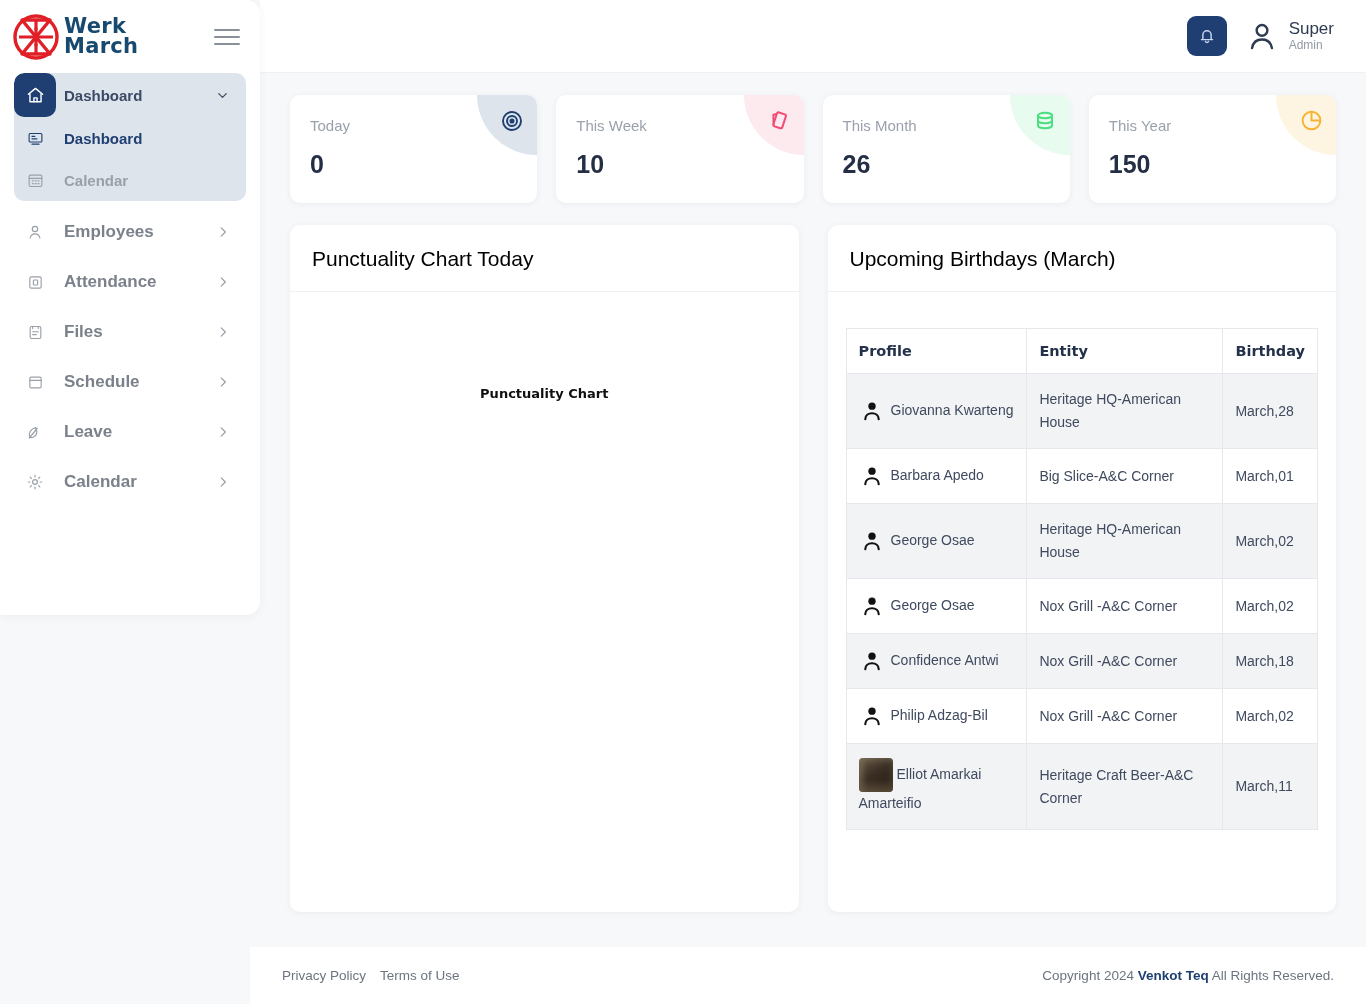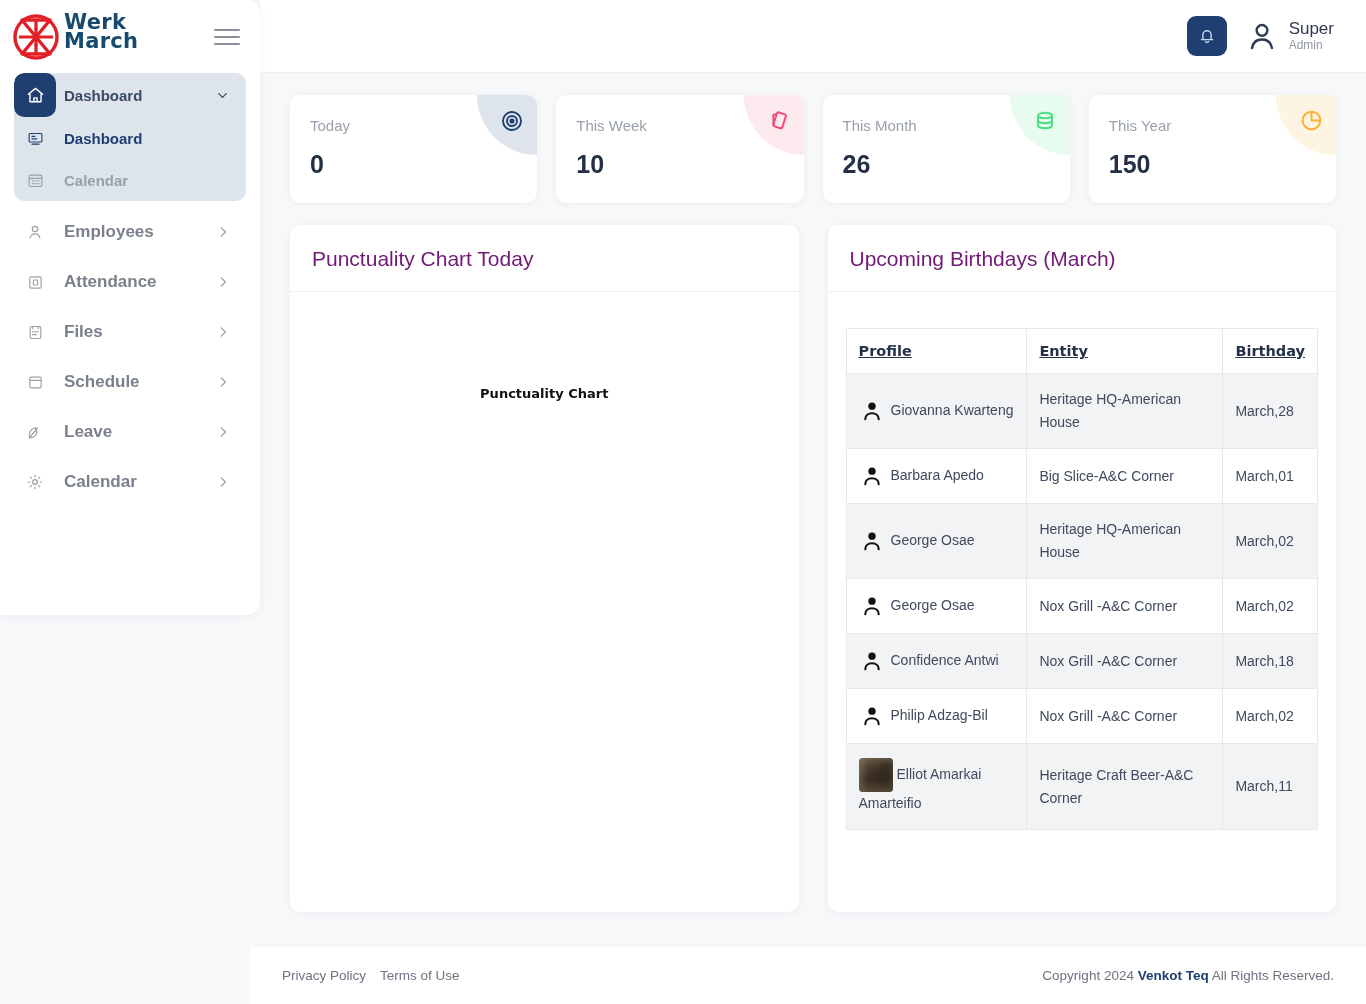--- a/index.html
+++ b/index.html
@@ -17,21 +17,21 @@
     width: 260px; height: 615px;
     background: #ffffff;
     border-radius: 0 14px 14px 0;
     box-shadow: 0 2px 10px rgba(40,50,80,.05);
     z-index: 5;
   }
   .sidebar-head {
     height: 73px; display: flex; align-items: center;
     justify-content: space-between; padding: 0 20px 0 12px;
   }
-  .logo { display: flex; align-items: flex-start; gap: 4px; }
+  .logo { display: flex; align-items: center; gap: 4px; }
   .logo-mark { width: 48px; height: 48px; flex: none; }
   .logo-text {
     font-weight: bold; line-height: .92; font-size: 21px;
     color: #174a6e; letter-spacing: .3px;
     font-family: "DejaVu Sans", sans-serif;
   }
   .logo-text span { display: block; }
   .hamburger {
     width: 26px; height: 22px; display: flex; flex-direction: column;
     justify-content: center; gap: 5px; cursor: pointer;
@@ -98,37 +98,36 @@
     padding-left: 10px; padding-bottom: 9px;
   }
 
   .panels { display: flex; gap: 29px; padding: 22px 30px 0 30px; }
   .panel {
     flex: 1; background: #fff; border-radius: 10px;
     box-shadow: 0 1px 6px rgba(60,70,100,.07);
     height: 687px; display: flex; flex-direction: column;
   }
   .panel-title {
-    font-size: 21px; color: #701a75; padding: 22px 22px 20px 22px;
+    font-size: 21px; color: #000000; padding: 22px 22px 20px 22px;
     border-bottom: 1px solid #eef0f3;
   }
   .panel-body { flex: 1; padding: 18px; overflow: hidden; }
 
   .chart-placeholder {
     text-align: center; font-size: 13px; font-weight: bold;
     color: #101010; margin-top: 76px;
     font-family: "DejaVu Sans", sans-serif;
   }
 
   table.bday { width: 100%; border-collapse: collapse; margin-top: 18px; font-size: 14px; }
   table.bday th {
     text-align: left; font-weight: bold; color: #23314a; font-size: 14.5px;
     padding: 14px 12px; border: 1px solid #e6e8ec; background: #fff;
     font-family: "DejaVu Sans", sans-serif;
-    text-decoration: underline;
   }
   table.bday td {
     padding: 14px 12px; color: #3f4a5e; border: 1px solid #e6e8ec;
     vertical-align: middle; line-height: 1.65;
   }
   table.bday tbody tr:nth-child(odd) td { background: #f2f3f5; }
   table.bday tbody tr:nth-child(even) td { background: #fff; }
   .prof-ico { vertical-align: middle; margin-right: 6px; }
   .avatar-img {
     width: 34px; height: 34px; border-radius: 4px; vertical-align: middle;

